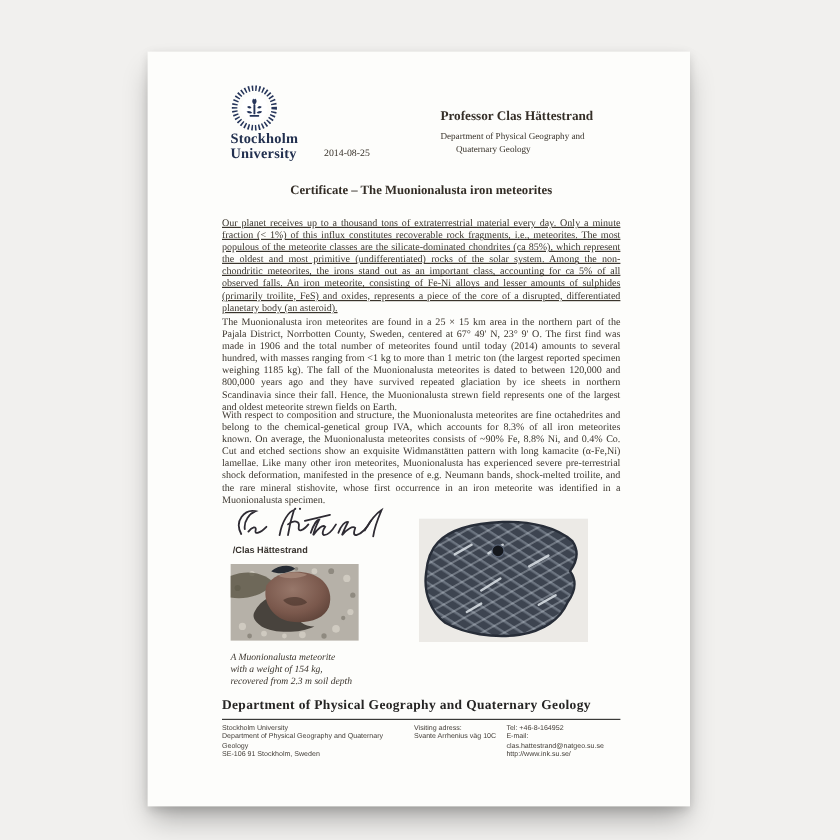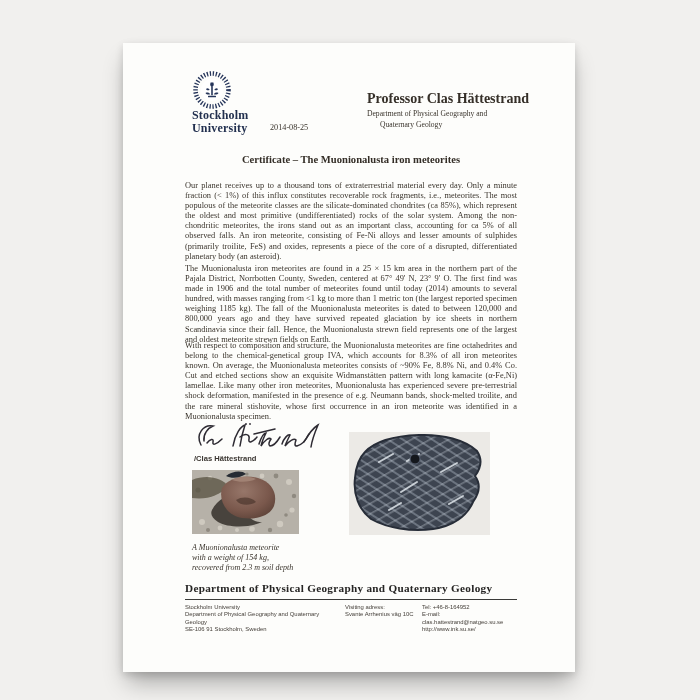--- a/index.html
+++ b/index.html
@@ -13,27 +13,27 @@
   .paper {
     position:absolute; left:123px; top:43px; width:452px; height:629px;
     background:#fdfdfb;
     box-shadow:0 14px 22px -4px rgba(0,0,0,.30), 0 3px 8px rgba(0,0,0,.14);
   }
   .abs { position:absolute; }
   
   .seal { left:69px; top:27px; width:40px; height:40px; }
   .wordmark { left:69px; top:66px; color:#22304f; font-weight:600; font-size:12px; line-height:12.5px; letter-spacing:.2px; }
   .date { left:147px; top:80px; font-size:8.2px; color:#3a342c; }
-  .prof { left:244px; top:48px; font-size:14px; font-weight:bold; color:#352f28; }
+  .prof { left:244px; top:48px; font-size:11px; font-weight:bold; color:#352f28; }
   .dept1 { left:244px; top:66px; font-size:7.6px; color:#3a342c; }
   .dept2 { left:257px; top:76.5px; font-size:7.6px; color:#3a342c; }
   
   .title { left:62px; top:111px; width:332px; text-align:center; font-weight:bold; font-size:10.6px; color:#332d26; }
   .para { left:62px; width:332px; font-size:8.4px; line-height:10.1px; text-align:justify; color:#3a342c; }
-  .p1 { top:138px; } .p2 { top:221px; } .p3 { top:298px; }
+  .p1 { top:138px;text-decoration:underline; } .p2 { top:221px; } .p3 { top:298px; }
   
   .sig { left:68px; top:377px; width:142px; height:36px; }
   .signame { left:71px; top:411px; font-family:"Liberation Sans", sans-serif; font-size:7.6px; font-weight:bold; color:#3a3530; }
   
   .photo1 { left:69px; top:427px; width:107px; height:64px; }
   .photo2 { left:226px; top:389px; width:141px; height:103px; }
   .cap { font-size:8px; font-style:italic; line-height:10.2px; color:#3a342c; }
   .cap1 { left:69px; top:500px; width:150px; }
   .cap2 { left:226px; top:500px; width:160px; }
   

